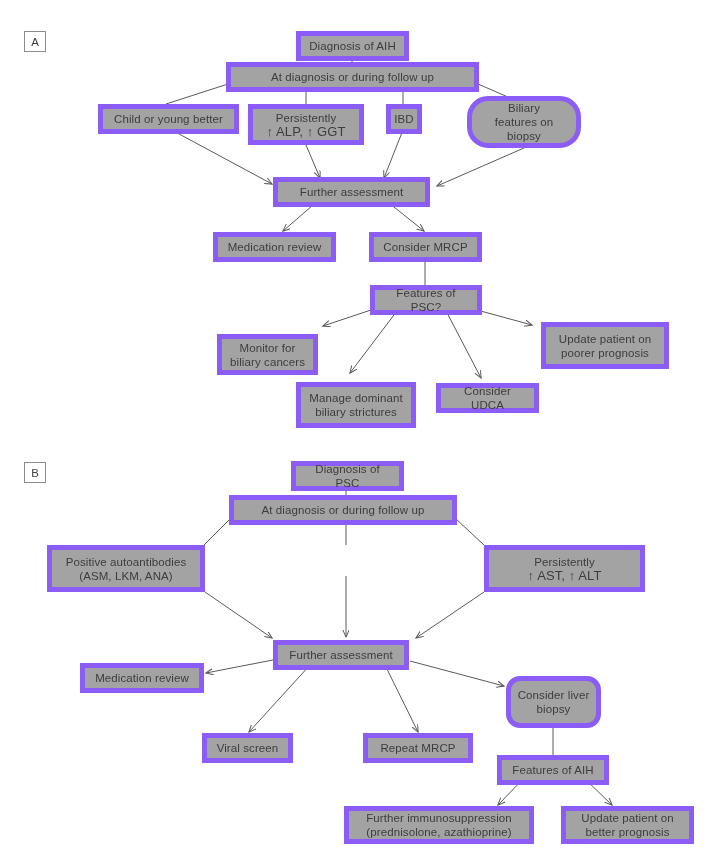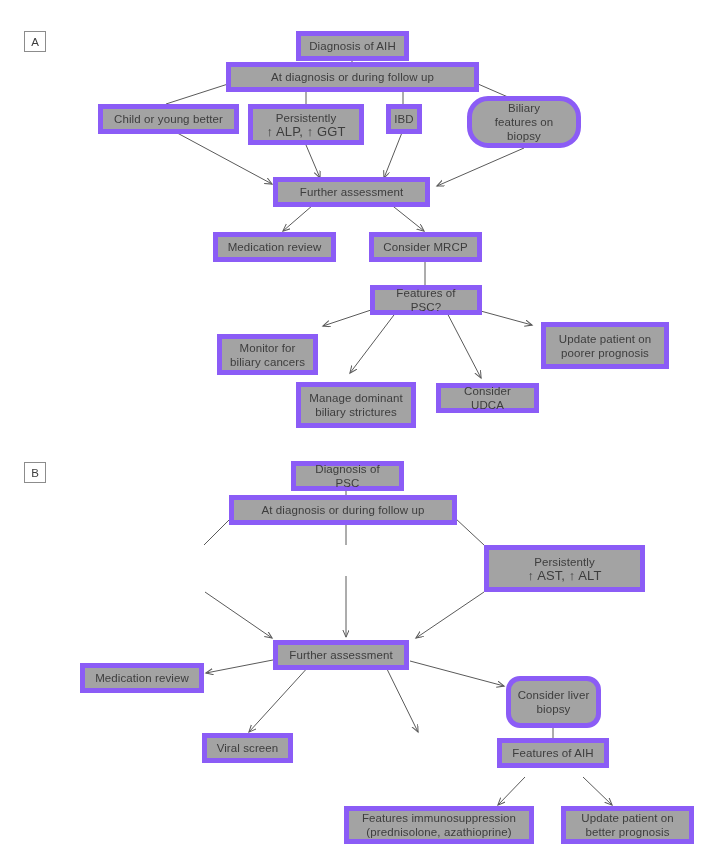--- a/index.html
+++ b/index.html
@@ -147,38 +147,41 @@
 
   <div class="node" style="left:541px; top:322px; width:128px; height:47px;">Update patient on
 poorer prognosis</div>
 
   <div class="panel-label" style="left:24px; top:462px;">B</div>
 
   <div class="node" style="left:291px; top:461px; width:113px; height:23px;">Diagnosis of PSC</div>
 
   <div class="node" style="left:229px; top:495px; width:228px; height:23px;">At diagnosis or during follow up</div>
 
+  <div class="node" style="left:47px; top:545px; width:158px; height:47px;">Positive autoantibodies
+(ASM, LKM, ANA)</div>
 
 
   <div class="node" style="left:484px; top:545px; width:161px; height:47px; flex-direction:column; justify-content:center;">
     <span>Persistently</span>
     <span class="arr">↑  AST, ↑  ALT</span>
   </div>
 
   <div class="node" style="left:273px; top:640px; width:136px; height:23px;">Further assessment</div>
 
   <div class="node" style="left:80px; top:663px; width:124px; height:23px;">Medication review</div>
 
   <div class="node" style="left:202px; top:733px; width:91px; height:17px;">Viral screen</div>
 
+  <div class="node" style="left:363px; top:733px; width:110px; height:23px;">Repeat MRCP</div>
 
   <div class="node" style="left:506px; top:676px; width:95px; height:52px;border-radius:14px;">Consider liver
 biopsy</div>
 
-  <div class="node" style="left:497px; top:738px; width:112px; height:23px;">Features of AIH</div>
+  <div class="node" style="left:497px; top:755px; width:112px; height:23px;">Features of AIH</div>
 
-  <div class="node" style="left:344px; top:806px; width:190px; height:38px;">Features immunosuppression
+  <div class="node" style="left:344px; top:806px; width:190px; height:38px;">Further immunosuppression
 (prednisolone, azathioprine)</div>
 
   <div class="node" style="left:561px; top:806px; width:133px; height:38px;">Update patient on
 better prognosis</div>
 
 </div>
 
 </body></html>

